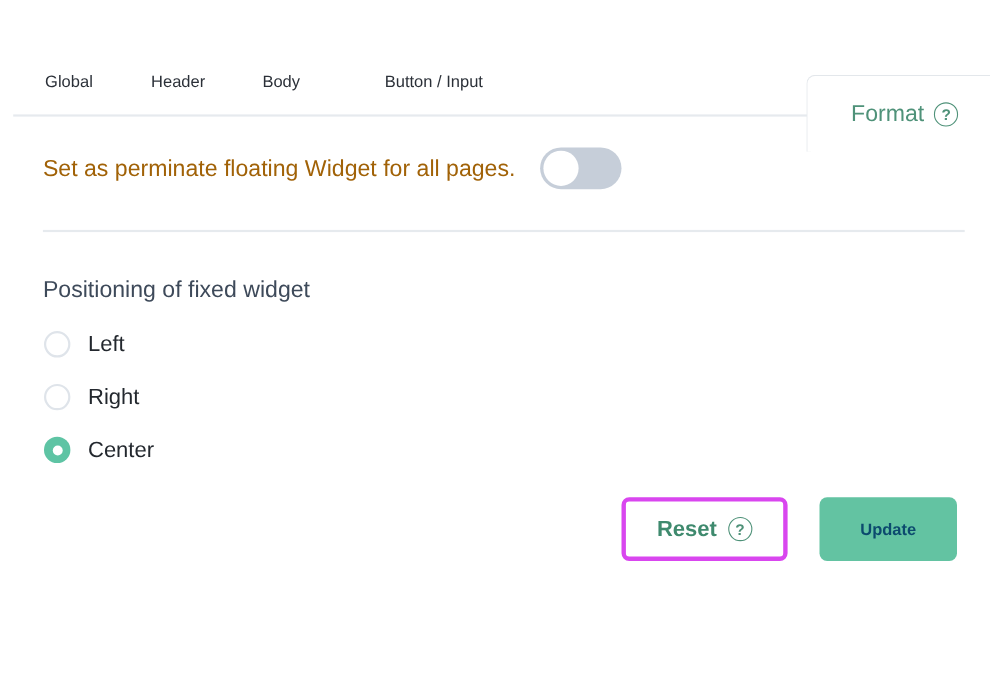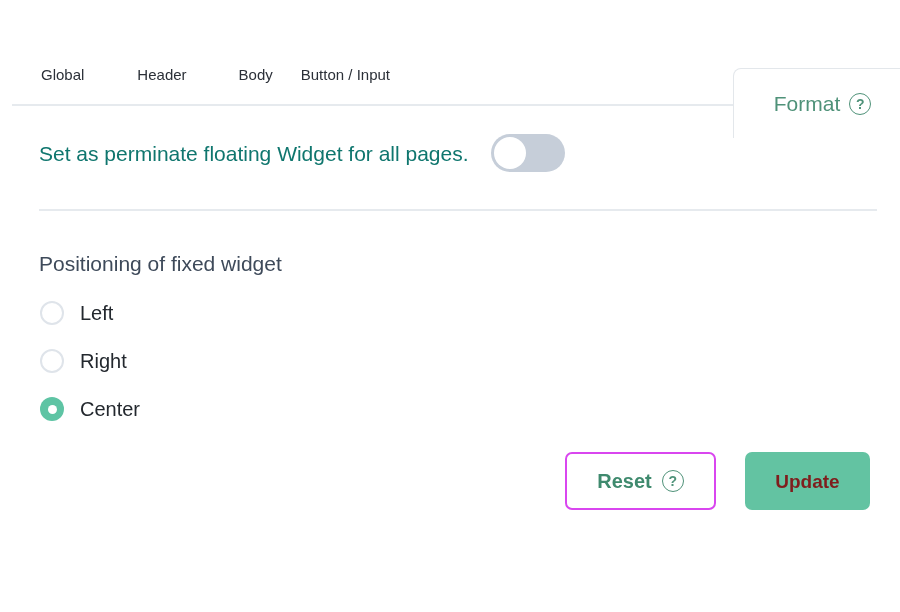--- a/index.html
+++ b/index.html
@@ -47,21 +47,21 @@
     padding: 0 0 24px 0;
     white-space: nowrap;
     cursor: pointer;
     background: transparent;
     border: none;
     font-family: "Liberation Sans", sans-serif;
   }
   .tab-global   { margin-left: 41px; }
   .tab-header   { margin-left: 53px; }
   .tab-body     { margin-left: 52px; }
-  .tab-btninput { margin-left: 28px; }
+  .tab-btninput { margin-left: 77px; }
   .tab-notif    { margin-left: 52px; }
 
   .tab-active {
     position: absolute;
     left: 733px;
     top: 38px;
     width: 179px;
     height: 70px;
     background: #ffffff;
     border: 1px solid #e3e7eb;
@@ -98,21 +98,21 @@
   
   .toggle-row {
     position: absolute;
     left: 39px;
     top: 134px;
     display: flex;
     align-items: center;
   }
   .toggle-label {
     font-size: 21px;
-    color: #0f766e;
+    color: #a16207;
     line-height: 1;
     white-space: nowrap;
   }
   .toggle {
     position: relative;
     width: 74px;
     height: 38px;
     border-radius: 19px;
     background: #c6ced9;
     margin-left: 22px;
@@ -191,21 +191,21 @@
     line-height: 1;
   }
 
   
   .btn-reset {
     position: absolute;
     left: 565px;
     top: 452px;
     width: 151px;
     height: 58px;
-    border: 2px solid #d946ef;
+    border: 4px solid #d946ef;
     border-radius: 7px;
     background: #ffffff;
     display: flex;
     align-items: center;
     justify-content: center;
     gap: 10px;
     cursor: pointer;
   }
   .btn-reset .btn-label {
     font-size: 20px;
@@ -221,23 +221,23 @@
     height: 58px;
     border: none;
     border-radius: 7px;
     background: #63c3a2;
     display: flex;
     align-items: center;
     justify-content: center;
     cursor: pointer;
   }
   .btn-update .btn-label {
-    font-size: 19px;
+    font-size: 15px;
     font-weight: bold;
-    color: #7f1d1d;
+    color: #0c4a6e;
     line-height: 1;
   }
 </style>
 </head>
 <body>
 
 <div class="tabbar">
   <div class="tabbar-underline"></div>
 
   <div class="tabs">

